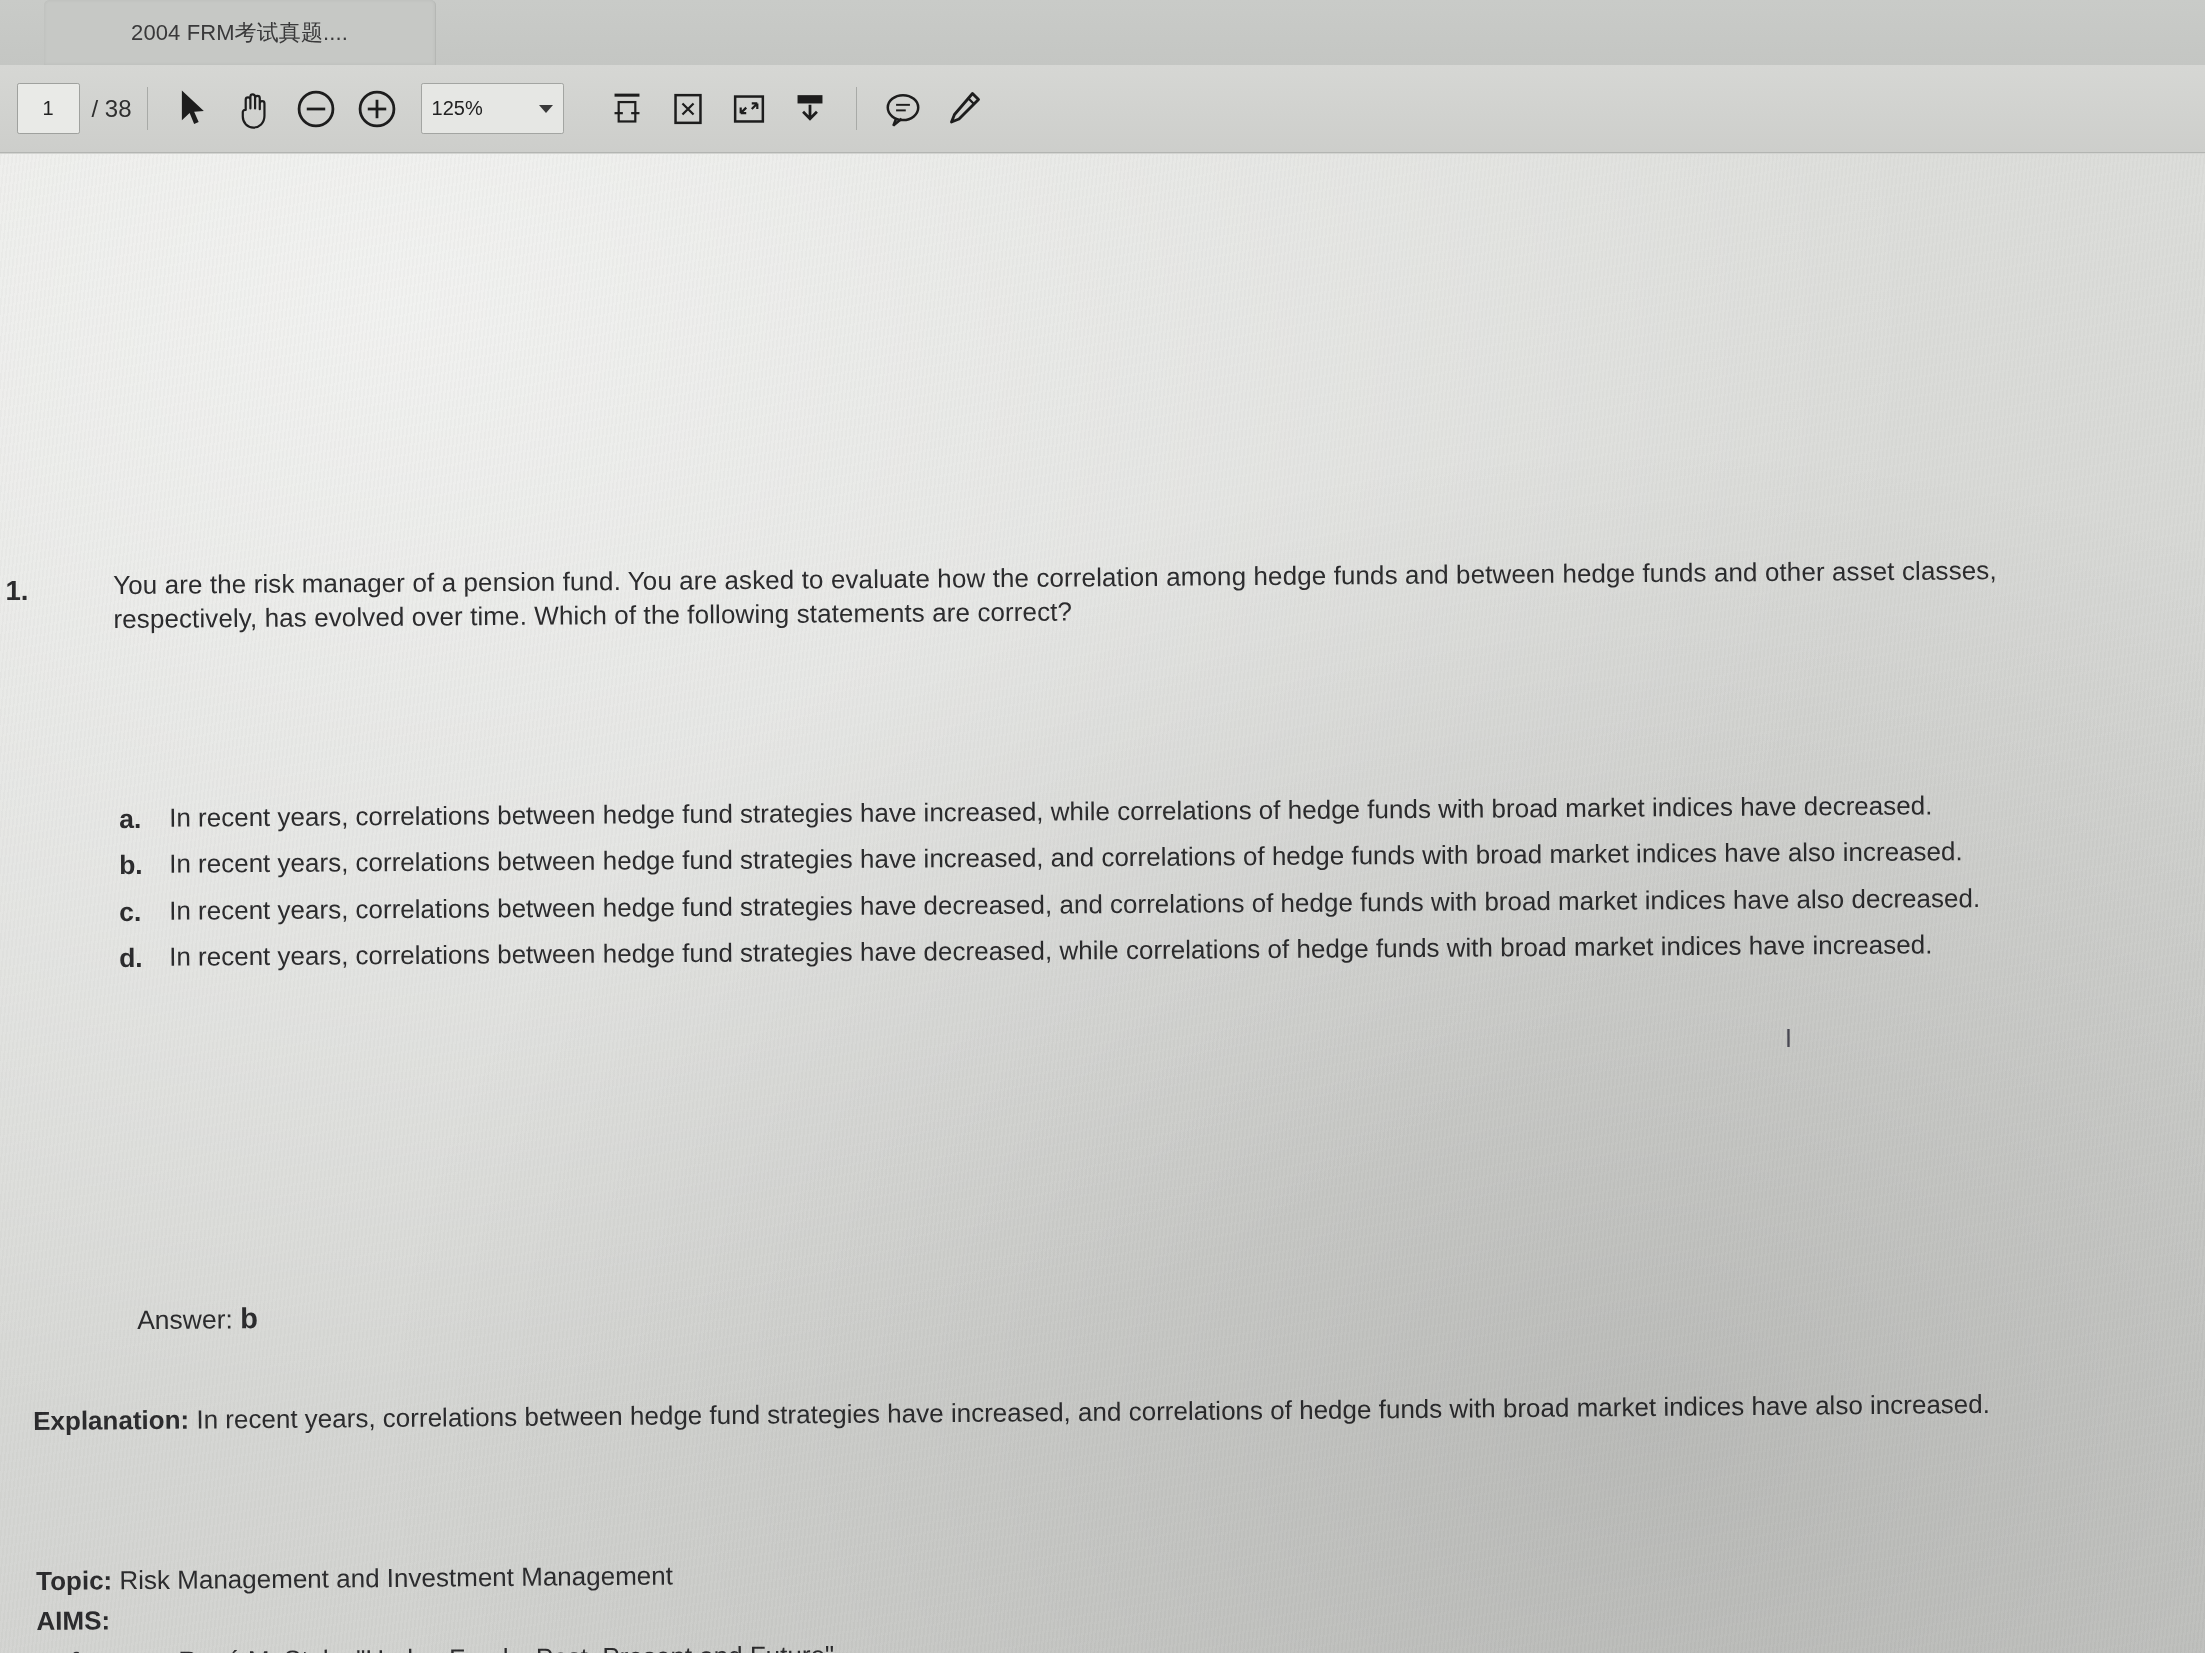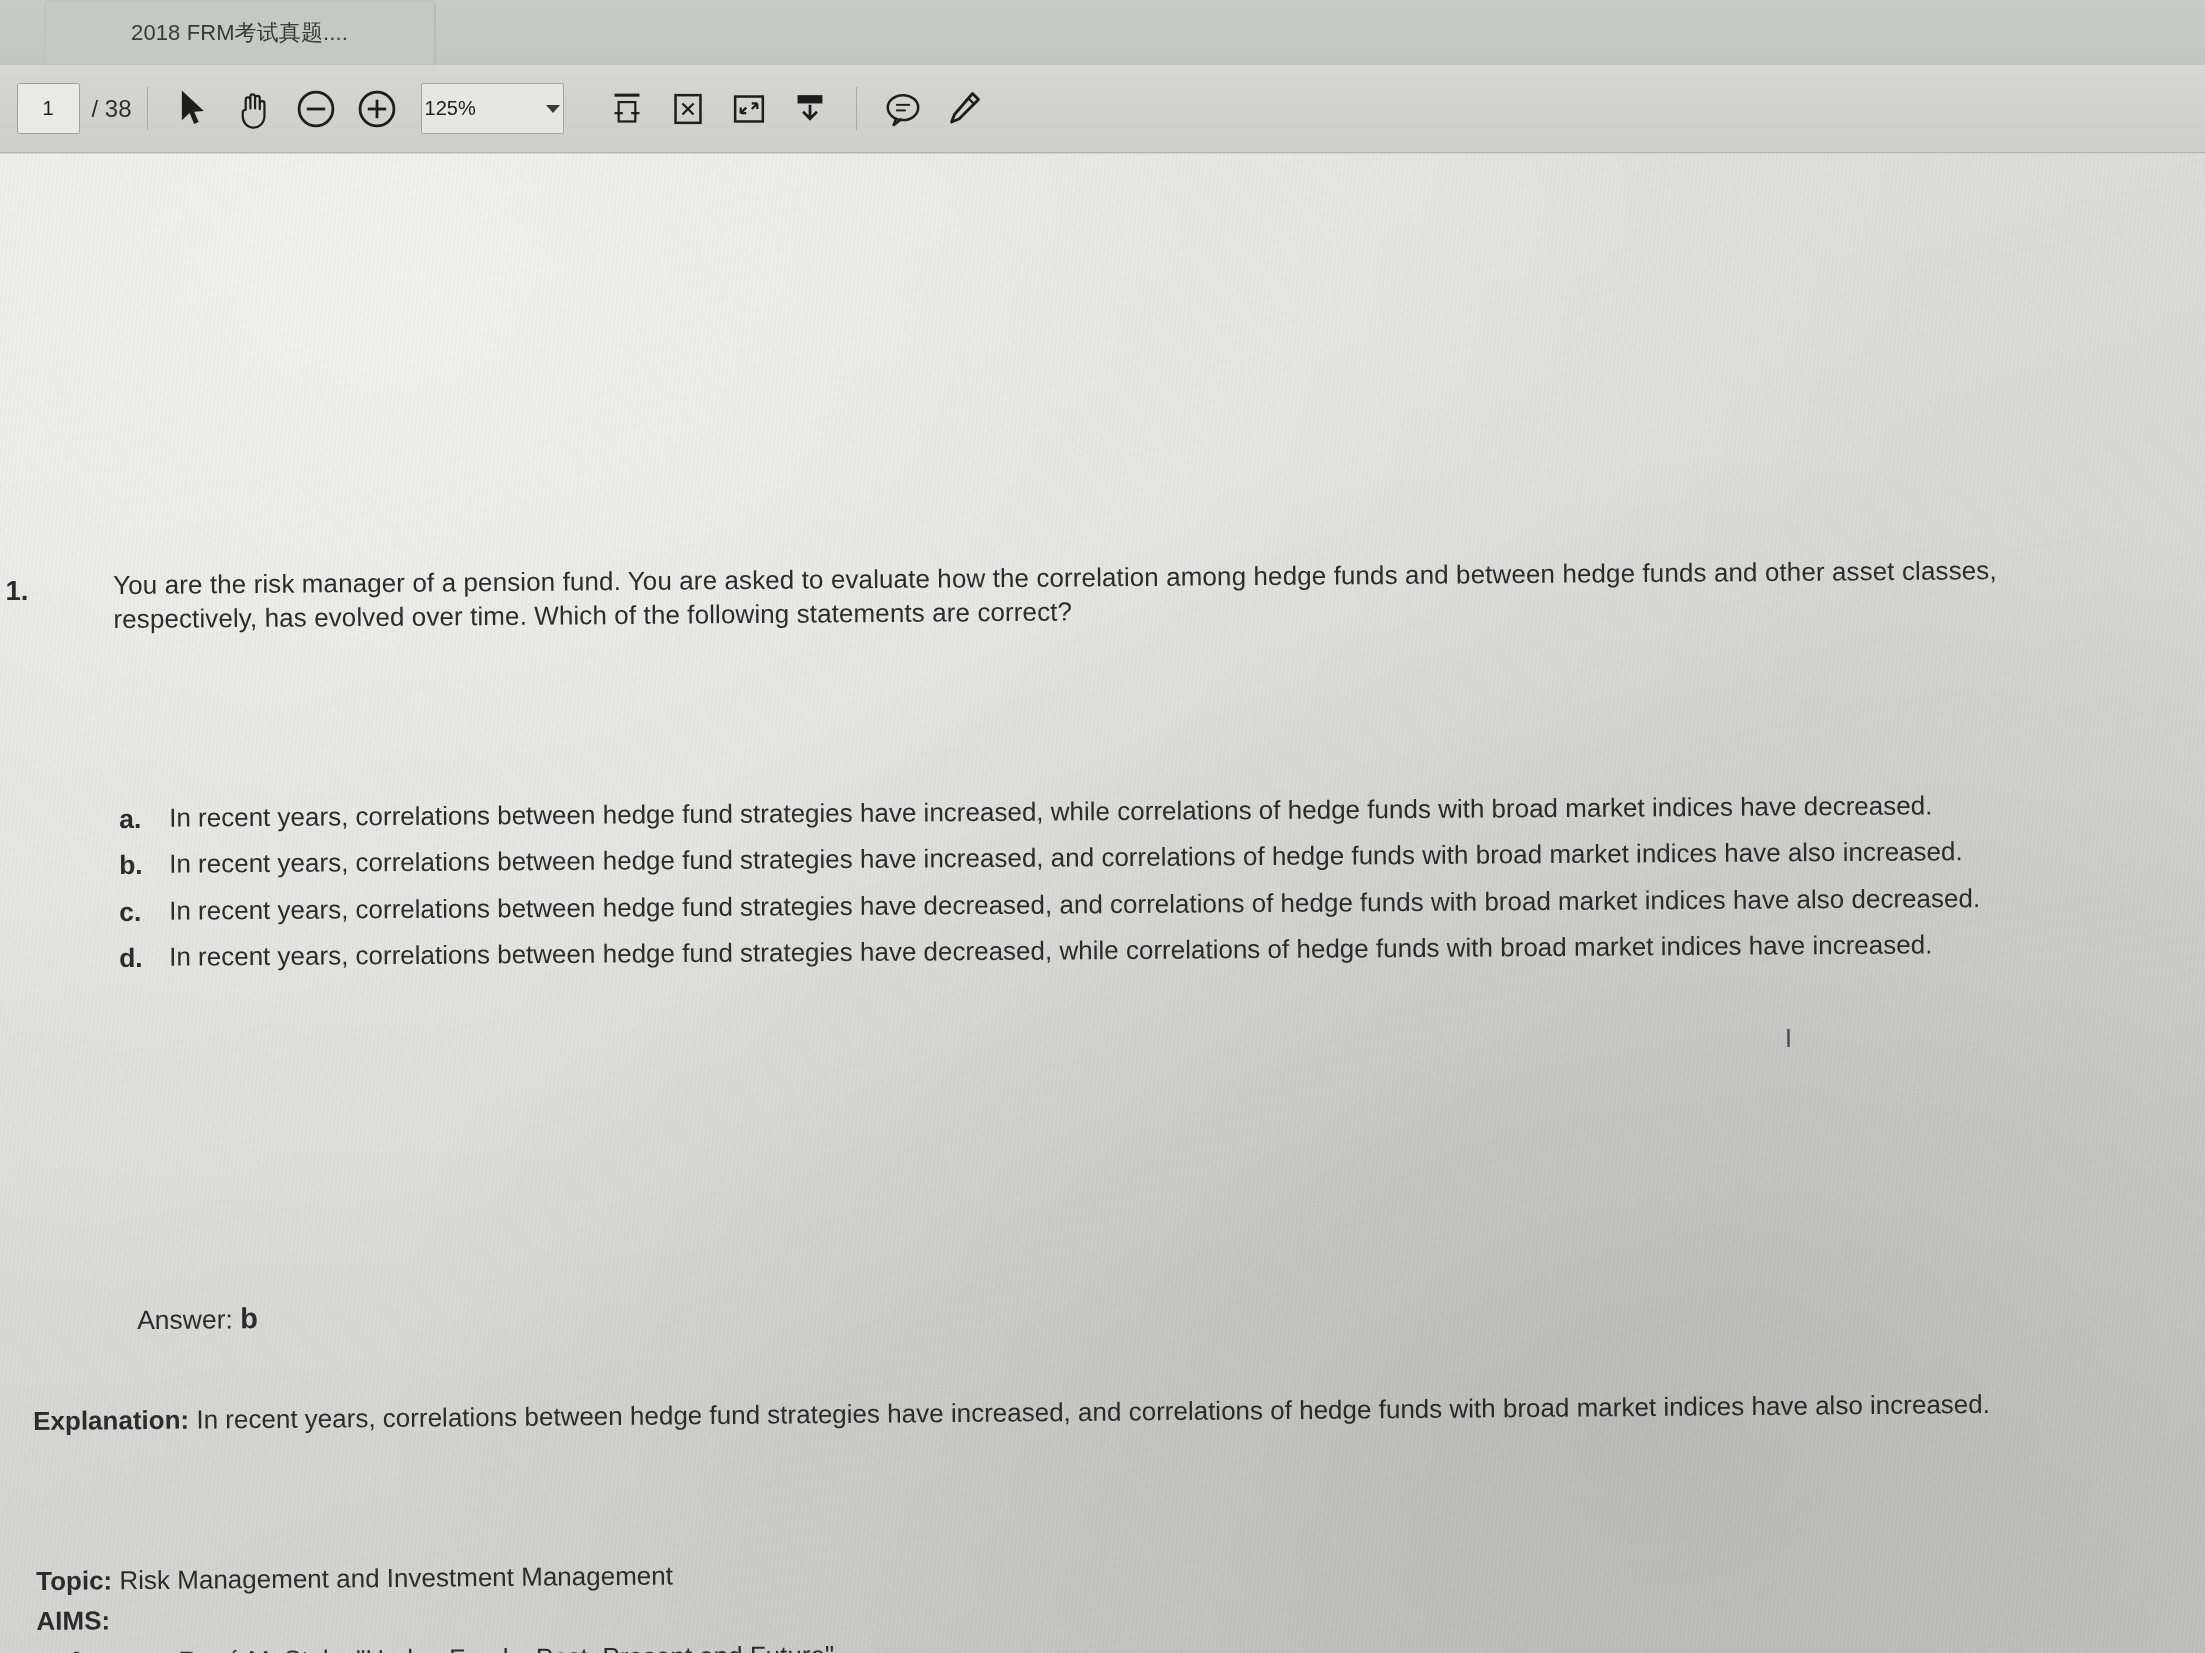--- a/index.html
+++ b/index.html
@@ -108,21 +108,21 @@
   .zoom-box {
     margin-left: 13.2px;
     width: 143px;
     height: 51px;
     background: #e6e7e4;
     border: 1.1px solid #a3a5a2;
     border-radius: 2.2px;
     display: flex;
     align-items: center;
     justify-content: space-between;
-    padding: 0 3px;
+    padding: 0 10px;
     box-sizing: border-box;
     font-size: 20px;
     color: #222;
   }
   .caret {
     width: 0; height: 0;
     border-left: 7.2px solid transparent;
     border-right: 7.2px solid transparent;
     border-top: 8.3px solid #3a3a3a;
   }
@@ -239,21 +239,21 @@
     line-height: 1;
   }
 </style>
 </head>
 <body>
 
 <div class="app">
 
   <div class="tabstrip">
     <div class="tab inactive" id="tab0">
-      <span>2018 FRM考试真题....</span>
+      <span>2004 FRM考试真题....</span>
     </div>
   </div>
 
   <div class="toolbar">
 
     <div class="page-box">
       <span>1</span>
     </div>
     <div class="page-total">/ 38</div>
 

